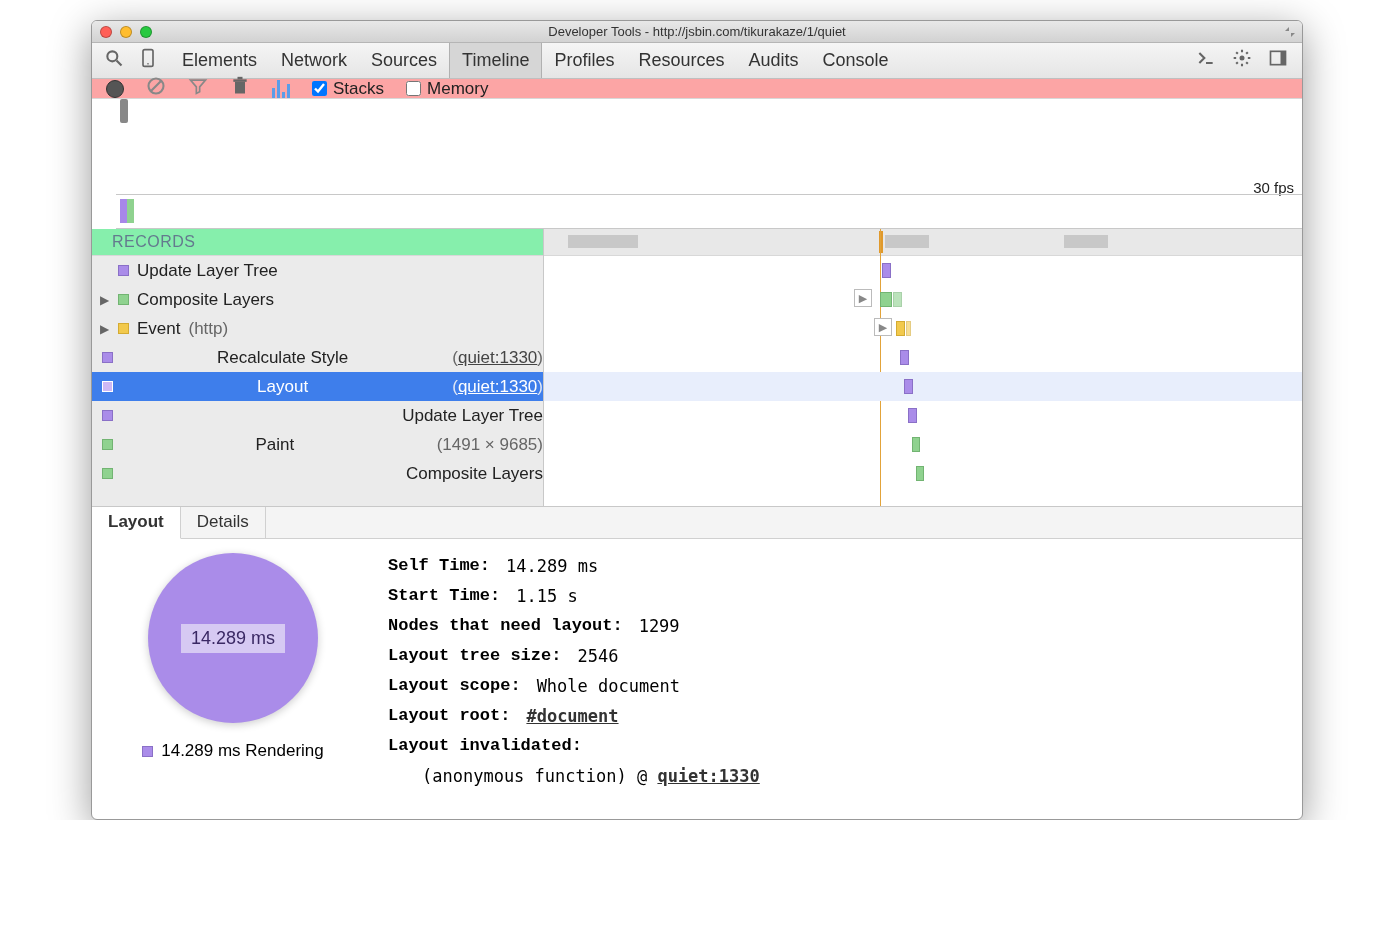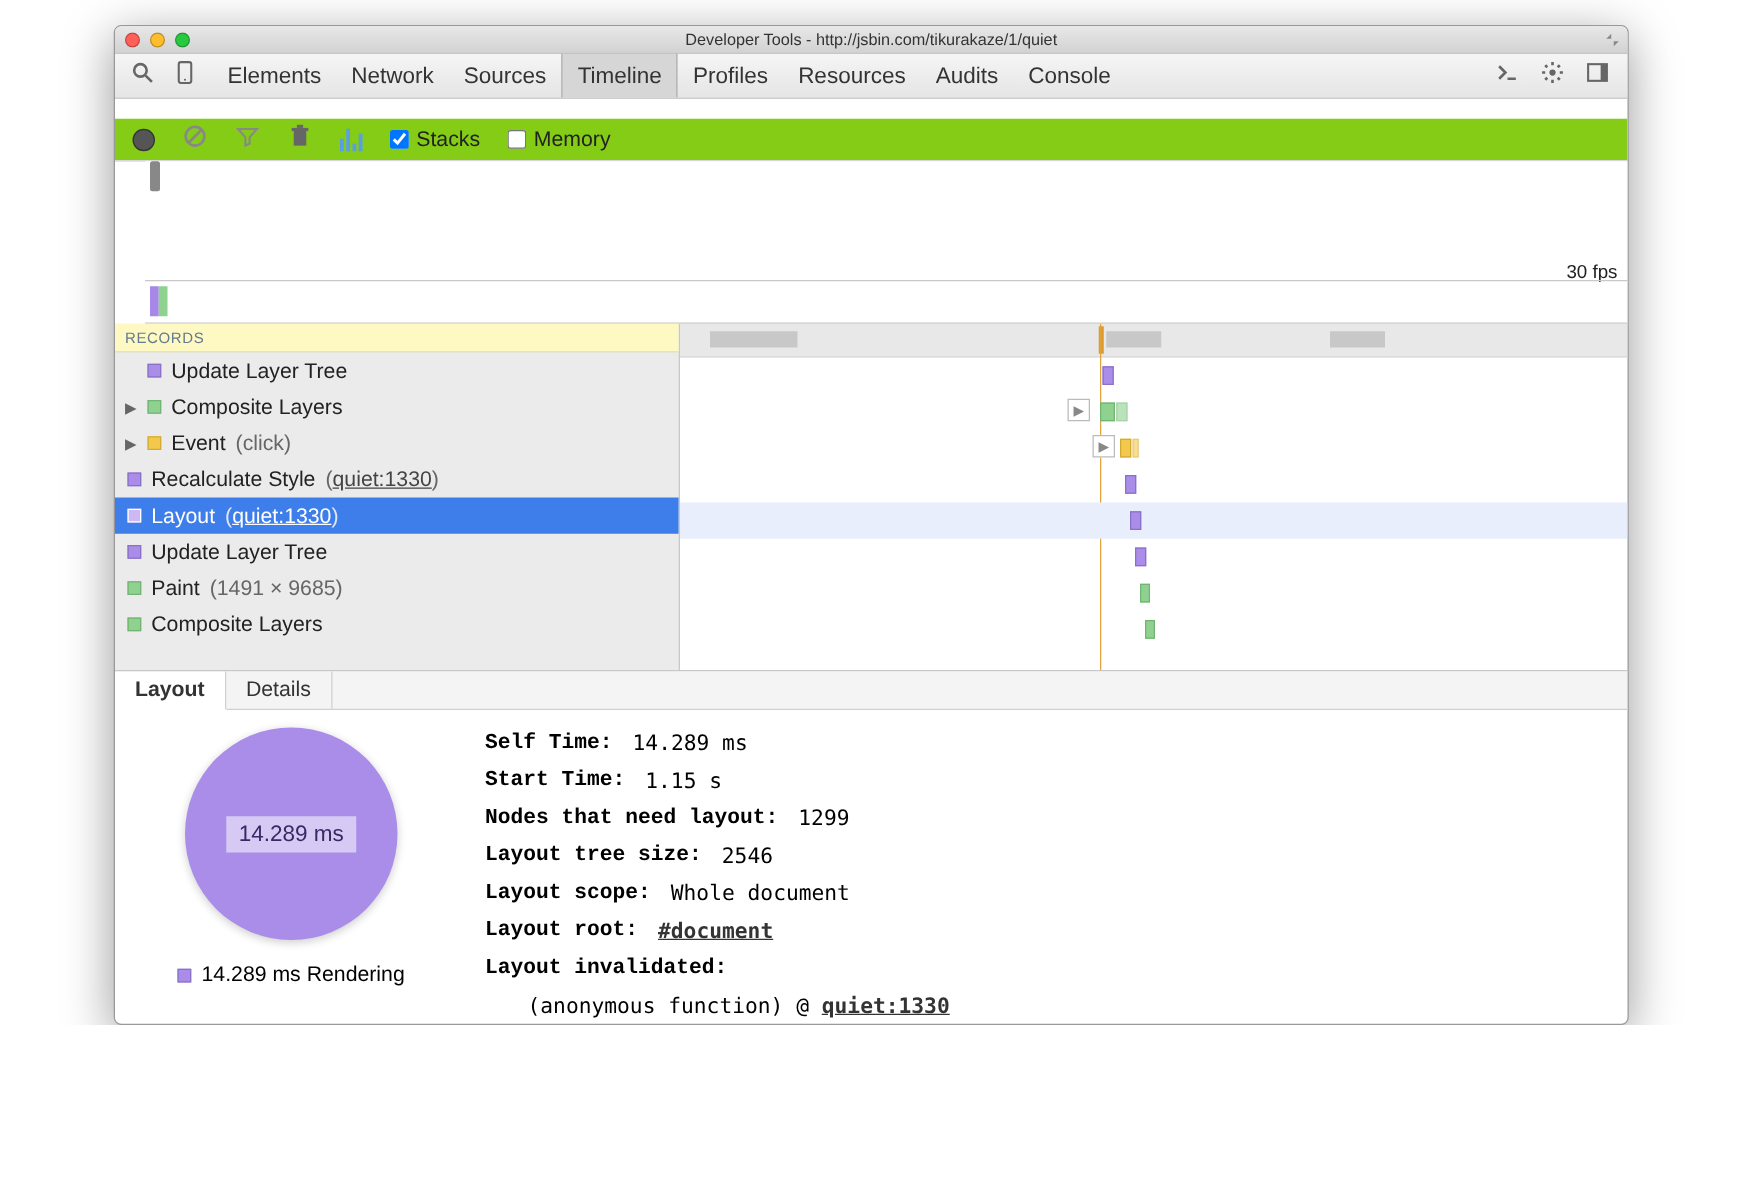--- a/index.html
+++ b/index.html
@@ -77,30 +77,29 @@
     border-left: 1px solid #b0b0b0;
     border-right: 1px solid #b0b0b0;
   }
   .right-icons {
     margin-left: auto;
     display: flex; align-items: center; gap: 16px; padding-right: 14px;
     color: #666;
   }
 
   .sub-toolbar {
-    height: 34px;
+    height: 20px;
     border-bottom: 1px solid #d8d8d8;
     display: flex;
     align-items: center;
     gap: 22px;
     padding: 0 14px;
     font-size: 17px;
     color: #222;
-    background: #84cc16;
-    margin-top: 16px;
+    background: #fca5a5;
   }
   .icon-svg { width: 20px; height: 20px; }
   .record-dot { width: 18px; height: 18px; border-radius: 50%; background: #555; border: 1px solid #333;}
   .bars-icon { display: flex; align-items:flex-end; gap:2px; height:18px;}
   .bars-icon span { width:3px; background:#5a9de8;}
   .bars-icon span:nth-child(1){height:10px;}
   .bars-icon span:nth-child(2){height:18px;}
   .bars-icon span:nth-child(3){height:6px;}
   .bars-icon span:nth-child(4){height:14px;}
   .chk { display:flex; align-items:center; gap:6px;}
@@ -127,37 +126,37 @@
     border-bottom: 1px solid #c8c8c8;
     position: relative;
   }
   .records-left {
     width: 452px;
     background: #ebebeb;
     border-right: 1px solid #c8c8c8;
     overflow: hidden;
   }
   .records-header {
-    font-size: 12px;
+    font-size: 16px;
     color: #647a8e;
     letter-spacing: 0.5px;
-    padding: 4px 8px 4px 8px;
+    padding: 4px 8px 4px 20px;
     border-bottom: 1px solid #d8d8d8;
-    background: #fef9c3;
+    background: #86efac;
   }
   .record-row {
     font-size: 17px;
     height: 29px;
     display: flex; align-items: center;
     padding-left: 26px;
     gap: 8px;
     color: #222;
     white-space: nowrap;
   }
-  .record-row.nested { padding-left: 10px; }
+  .record-row.nested { padding-left: 10px; justify-content: space-between; }
   .record-row .disclosure { width:10px; color:#666; font-size:12px; margin-left:-18px; margin-right:0; }
   .color-sq { width:11px; height:11px; }
   .color-sq.purple { background:#aa8ce9; border:1px solid #8a70c7;}
   .color-sq.green  { background:#8fd28f; border:1px solid #72b472;}
   .color-sq.yellow { background:#f2c94c; border:1px solid #d4ab32;}
   .record-row .gray { color:#666;}
   .record-row .link { text-decoration: underline; color:#444;}
   .record-row.selected {
     background:#3e7eeb;
     color:#fff;
@@ -363,21 +362,21 @@
       <div class="record-row">
         <span class="disclosure">▶</span>
         <span class="color-sq green"></span>
         <span>Composite Layers</span>
       </div>
 
       <div class="record-row">
         <span class="disclosure">▶</span>
         <span class="color-sq yellow"></span>
         <span>Event</span>
-        <span class="gray">(click)</span>
+        <span class="gray">(http)</span>
       </div>
 
       <div class="record-row nested">
         <span class="color-sq purple"></span>
         <span>Recalculate Style</span>
         <span class="gray">(<span class="link">quiet:1330</span>)</span>
       </div>
 
       <div class="record-row selected nested">
         <span class="color-sq purple"></span>

